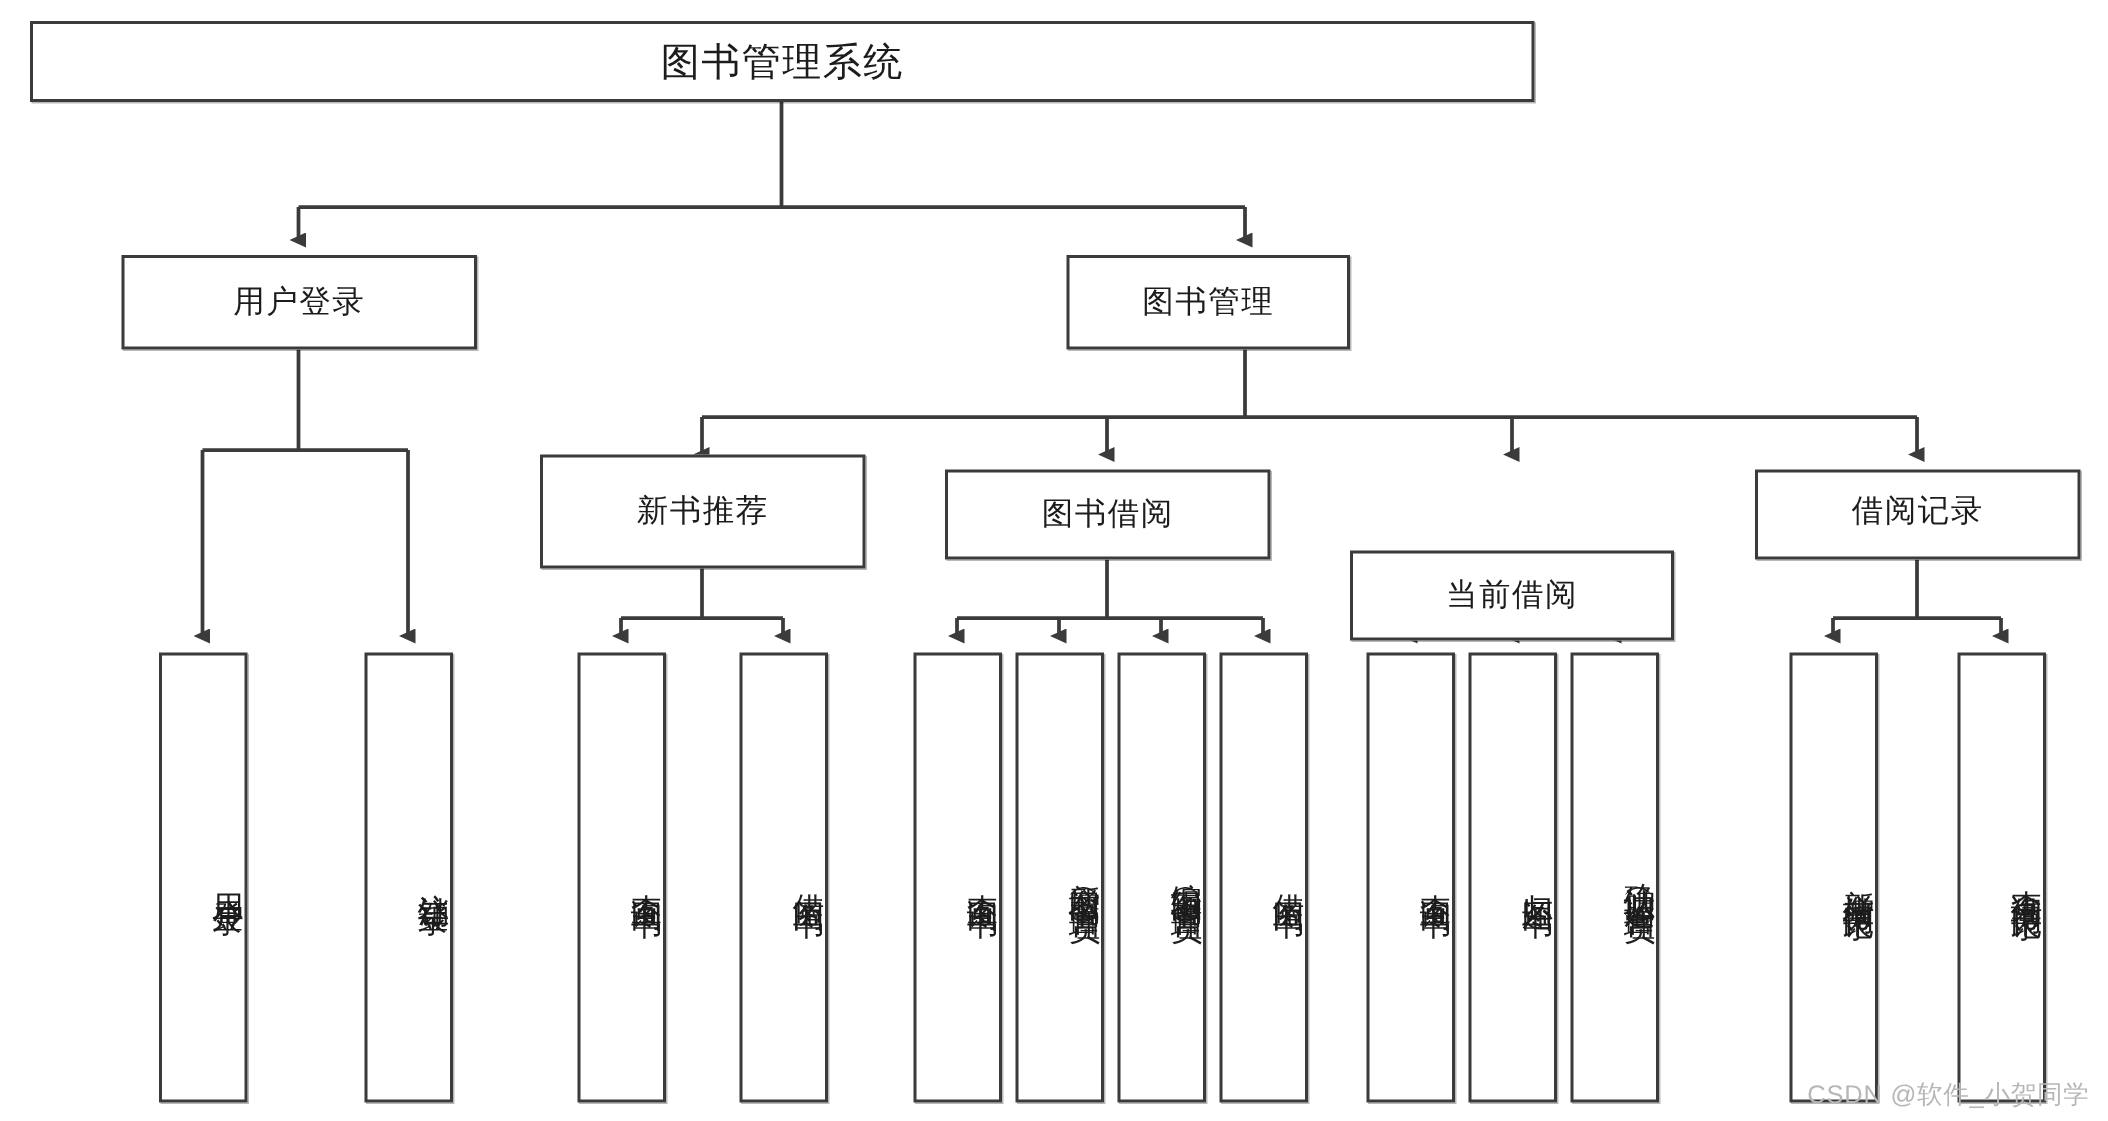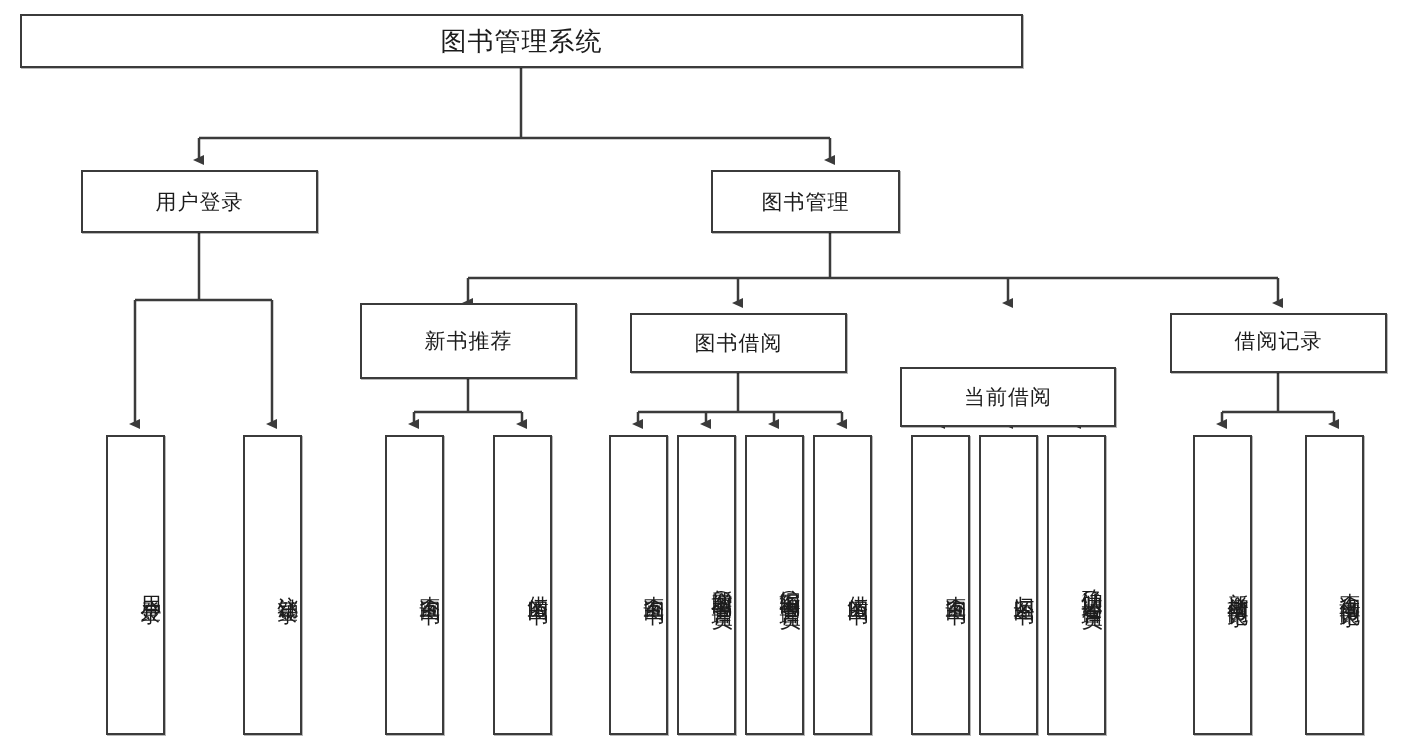--- a/index.html
+++ b/index.html
@@ -195,14 +195,15 @@
     <span class="vtext">确认归还（管理员）</span>
   </div>
 
   <div class="node v" style="left:1193px; top:435px; width:59px; height:300px;">
     <span class="vtext">新增借阅记录</span>
   </div>
   <div class="node v" style="left:1305px; top:435px; width:59px; height:300px;">
     <span class="vtext">查询借阅记录</span>
   </div>
 
+  <div id="watermark">CSDN @软件_小贺同学</div>
 
 </div>
 
 </body></html>

